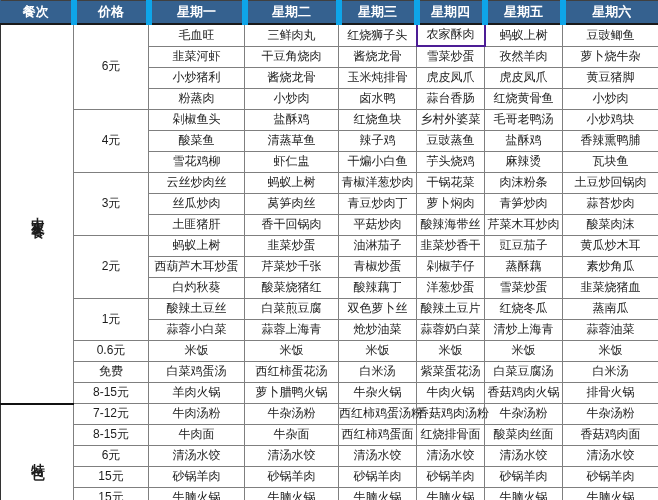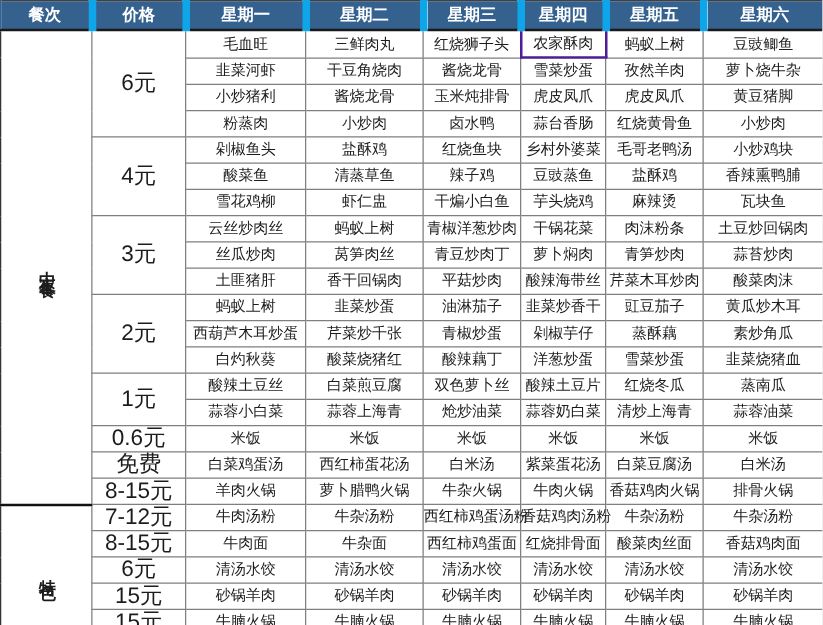--- a/index.html
+++ b/index.html
@@ -22,21 +22,21 @@
   }
   thead th:first-child{border-left:1px solid #35618f;}
   td{
     border:1px solid #7f7f7f;
     text-align:center;vertical-align:middle;
     font-size:12px;color:#1c1c1c;
     padding:0;height:20px;line-height:1.1;
     white-space:nowrap;
   }
   td.dish{overflow:visible;}
-  td.price{font-size:18px;}
+  td.price{font-size:12px;}
   td.meal{
     font-weight:bold;font-size:13.5px;
     letter-spacing:0;
   }
   td.meal .vtext{
     writing-mode:vertical-rl;text-orientation:upright;
     display:inline-block;letter-spacing:4px;
   }
   td.meal-top{border-left:1px solid #333;}
   td.section2{border-top:2px solid #111;}

